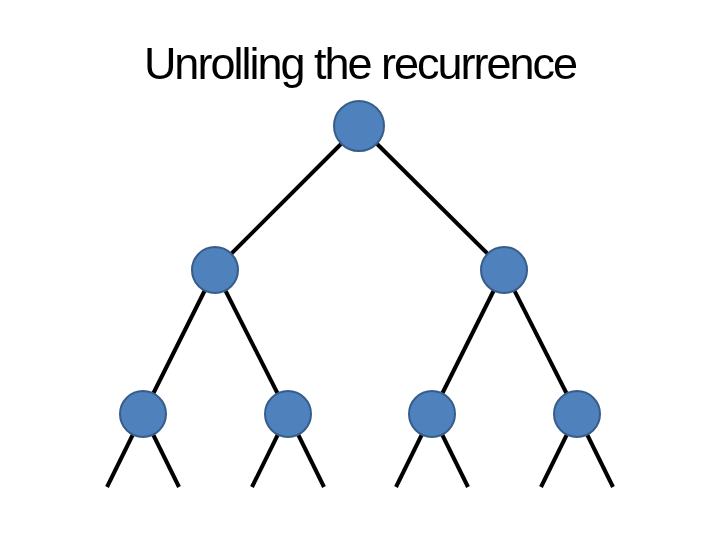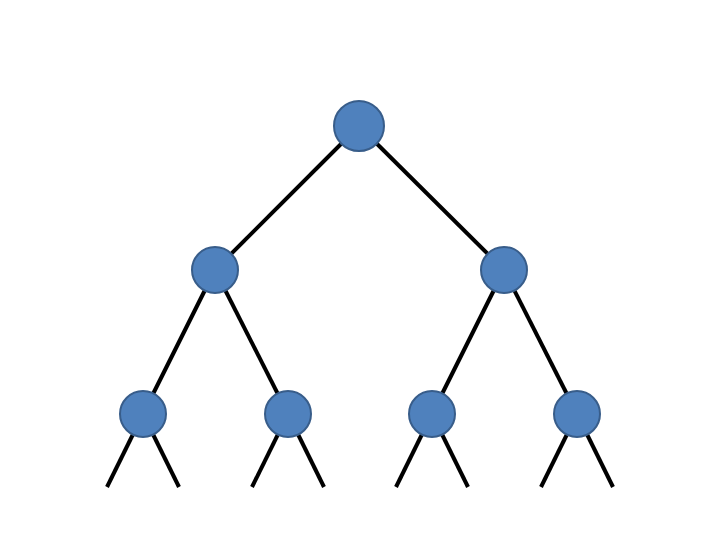--- a/index.html
+++ b/index.html
@@ -51,13 +51,14 @@
       <line x1="577" y1="414" x2="541" y2="487" stroke="#000000" stroke-width="4"></line>
       <line x1="577" y1="414" x2="613" y2="487" stroke="#000000" stroke-width="4"></line>
       <circle cx="359" cy="126" r="25" fill="#4F81BD" stroke="#385D8A" stroke-width="2"></circle>
       <circle cx="215" cy="270" r="23" fill="#4F81BD" stroke="#385D8A" stroke-width="2"></circle>
       <circle cx="504" cy="270" r="23" fill="#4F81BD" stroke="#385D8A" stroke-width="2"></circle>
       <circle cx="143" cy="414" r="23" fill="#4F81BD" stroke="#385D8A" stroke-width="2"></circle>
       <circle cx="288" cy="414" r="23" fill="#4F81BD" stroke="#385D8A" stroke-width="2"></circle>
       <circle cx="432" cy="414" r="23" fill="#4F81BD" stroke="#385D8A" stroke-width="2"></circle>
       <circle cx="577" cy="414" r="23" fill="#4F81BD" stroke="#385D8A" stroke-width="2"></circle>
     </svg>
+  <h1 class="slide-title" style="color: rgb(0, 0, 0);">Unrolling the recurrence</h1>
 </div>
 
 </body></html>

